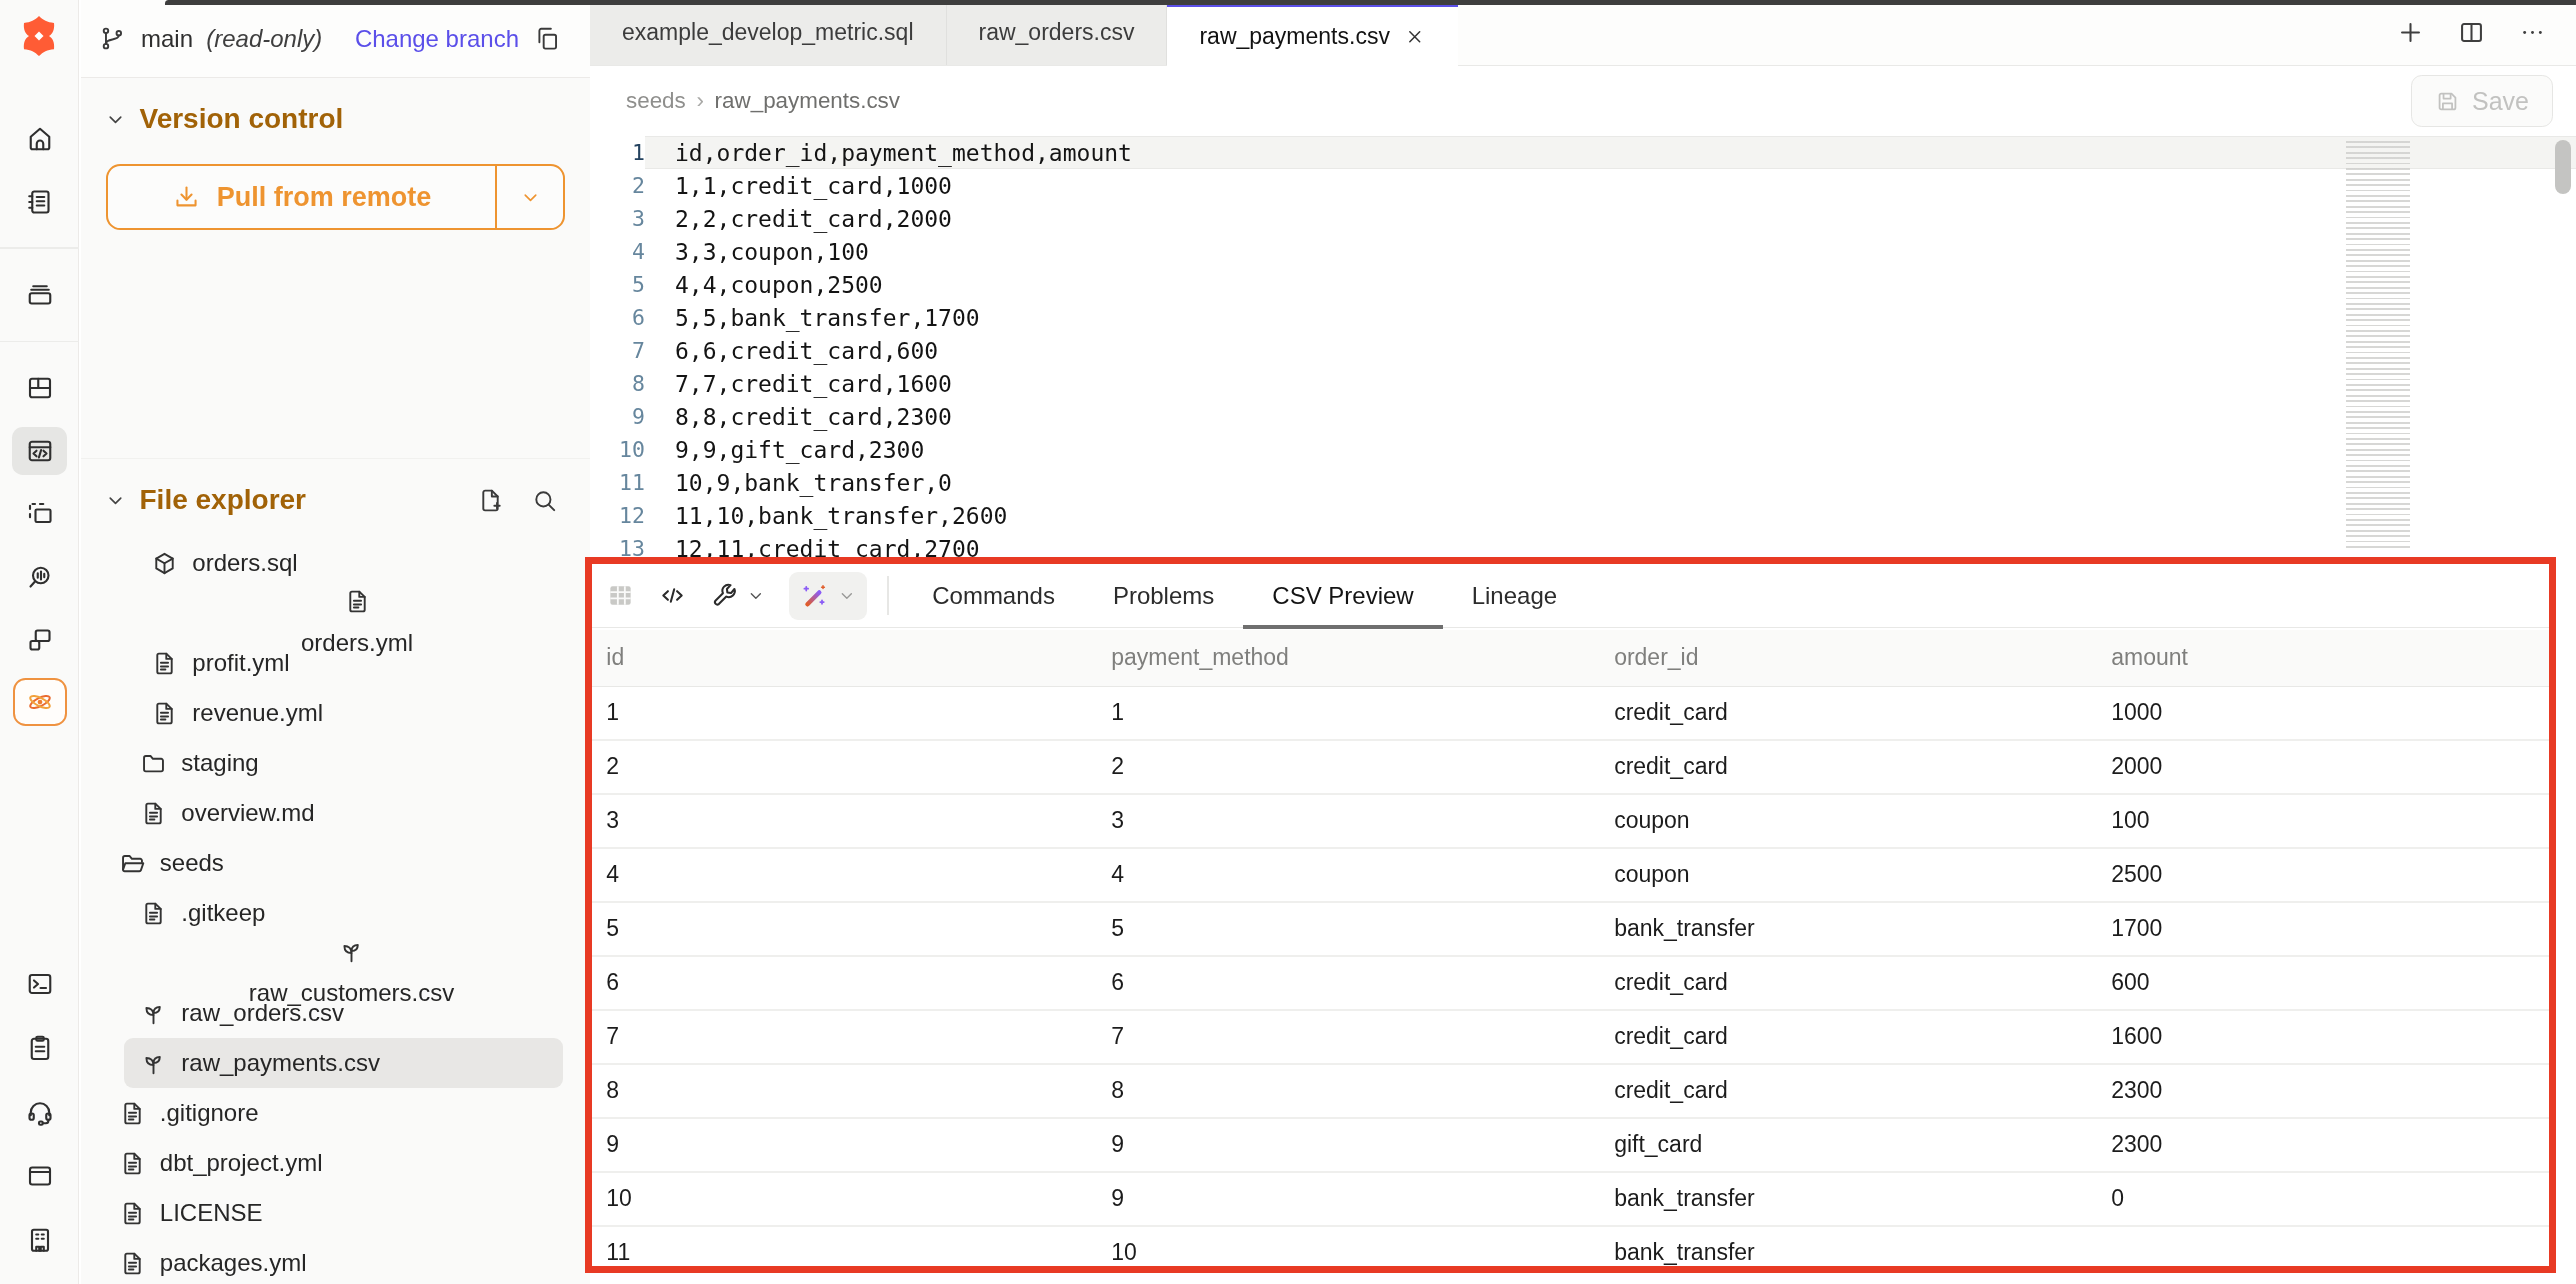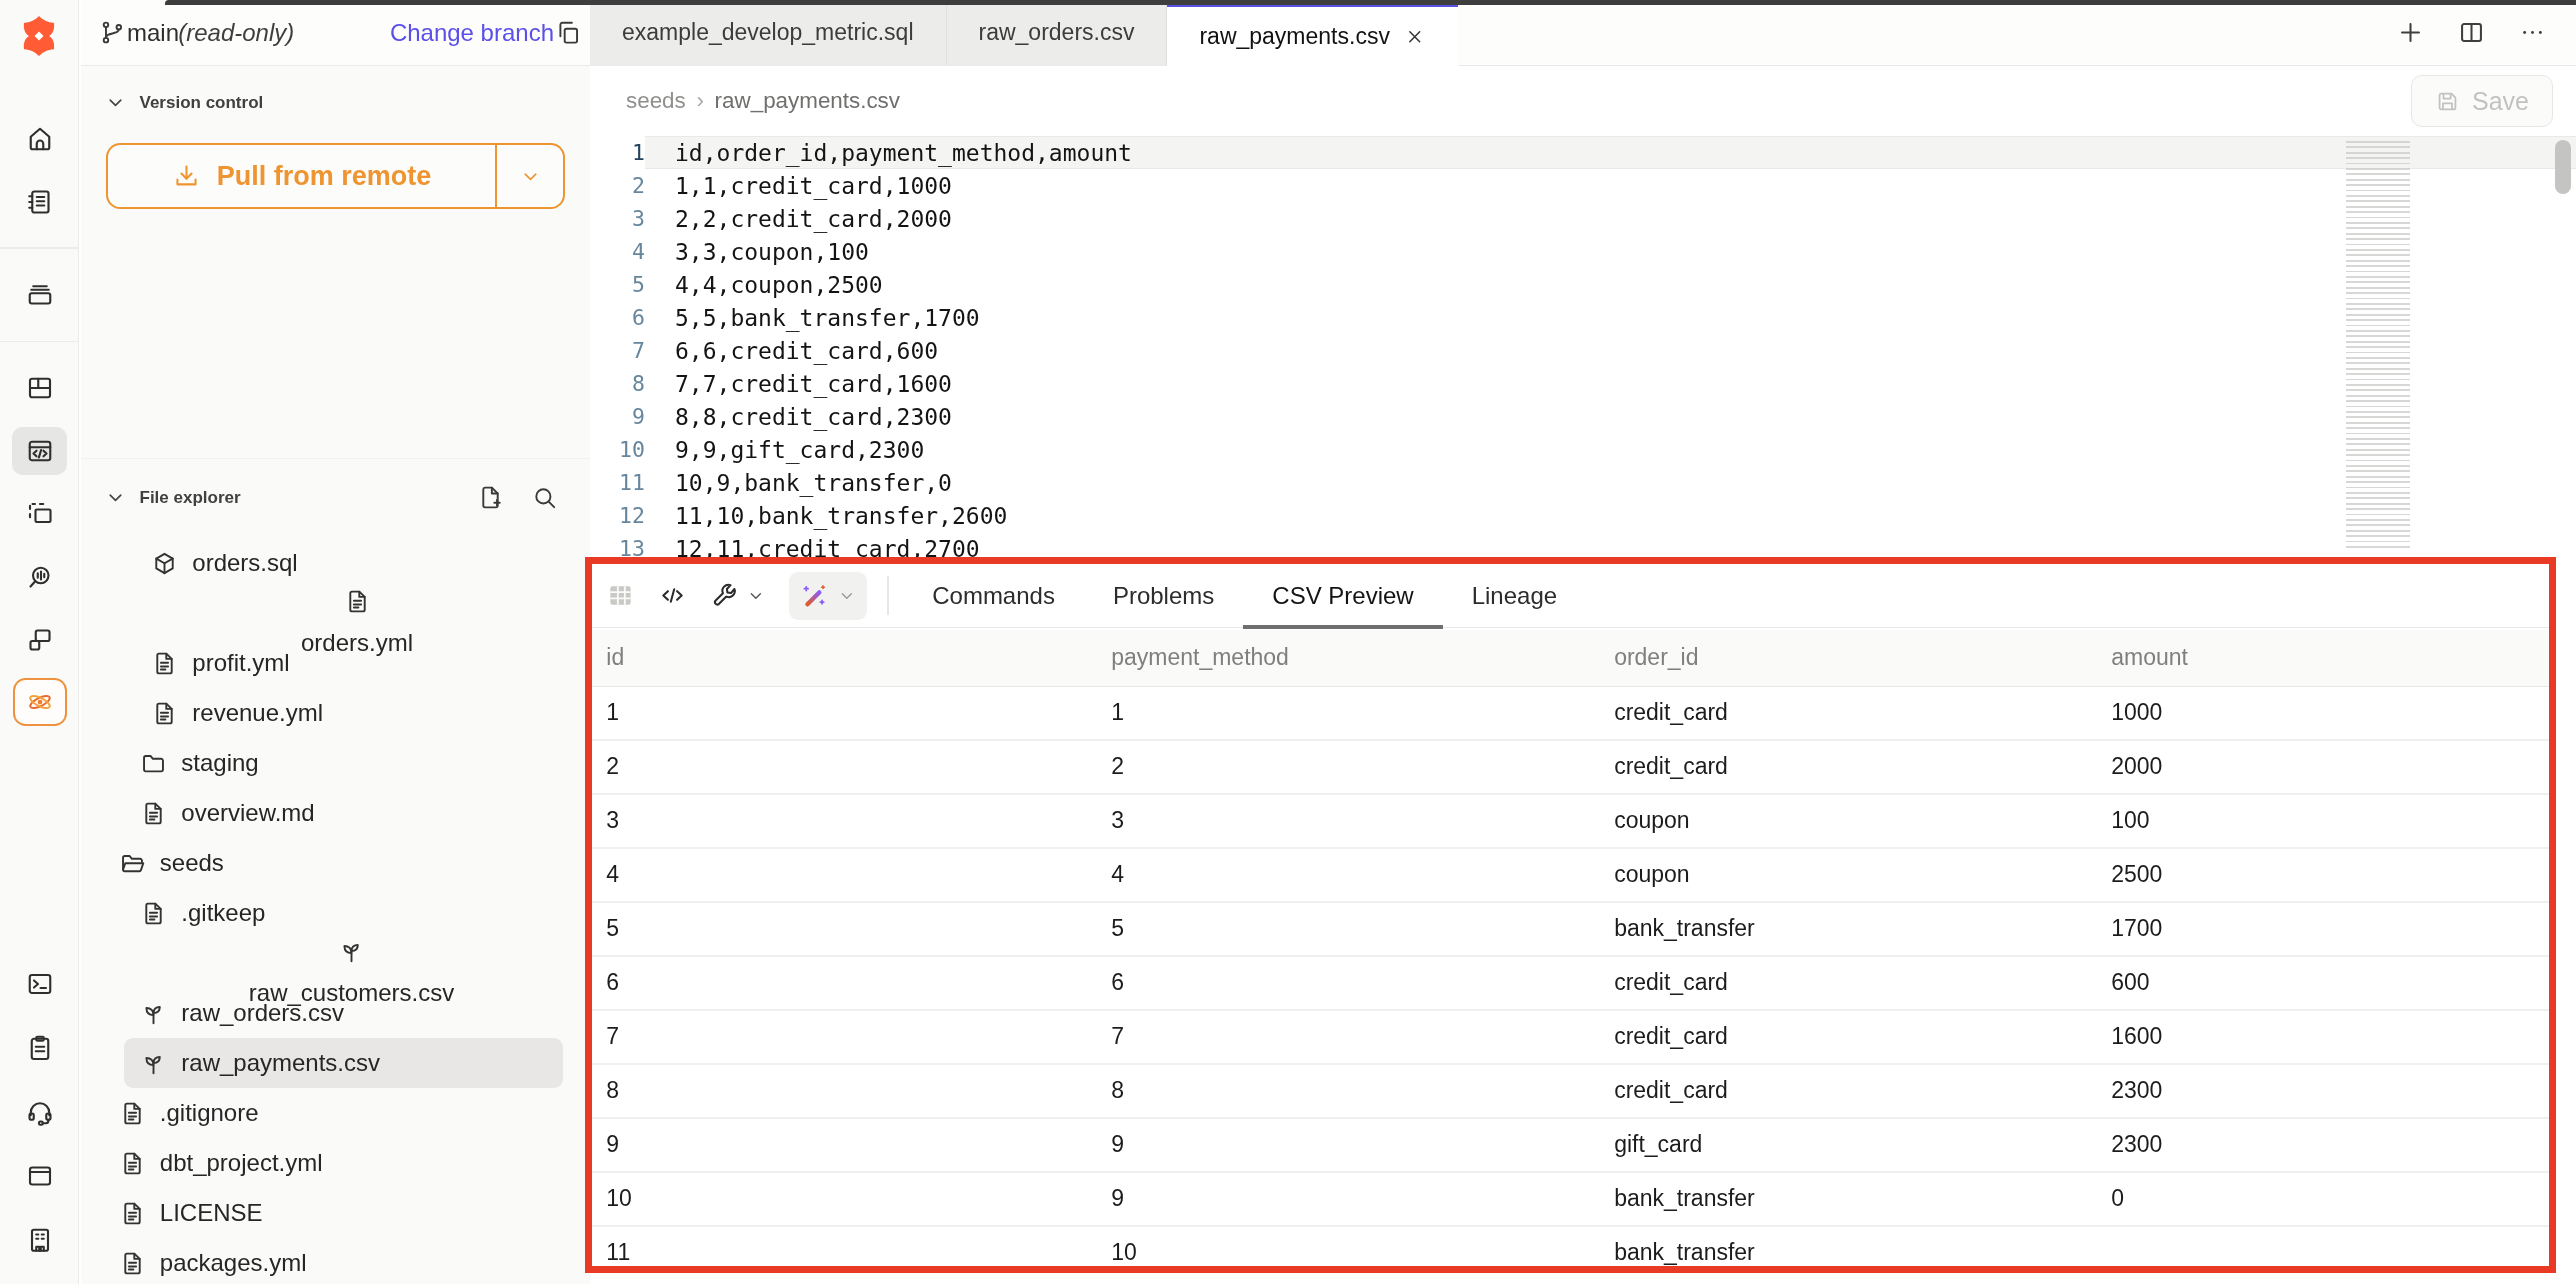--- a/index.html
+++ b/index.html
@@ -21,31 +21,31 @@
   .rail-item{width:79px;height:63px;display:flex;align-items:center;justify-content:center;color:#2f2f2f;}
   .rail-col.bottom .rail-item{height:64px;}
   .rail-item svg{width:30px;height:30px;}
   .rail-item.active{background:#e6e6e4;border-radius:10.7px;width:55px;height:48px;margin:7.2px 0;}
   .rail-item.accent{border:2.7px solid #ef9240;border-radius:12.5px;width:54px;height:48px;margin:7.2px 0;background:#fffdfb;}
   .rail-div{width:79px;height:1.8px;background:#ececea;margin:14.3px 0;}
 
   
   .sidebar{position:absolute;left:81px;top:0;width:510px;height:100%;background:#fafaf9;
            border-right:1.8px solid #eceae8;}
-  .branch-bar{height:66px;border-bottom:1.8px solid #eceae8;background:#fdfdfc;display:flex;
-              align-items:center;padding:0 8px 0 18px;gap:1px;}
+  .branch-bar{height:78px;border-bottom:1.8px solid #eceae8;background:#fdfdfc;display:flex;
+              align-items:center;padding:0 29px 0 18px;gap:15px;}
   .branch-bar svg{width:27px;height:27px;color:#3a3a3a;flex:none;}
   .branch-name{font-size:24px;color:#2f2f2f;}
   .branch-mode{font-size:24px;font-style:italic;color:#3f3f3f;margin-left:-1.8px;}
   .spacer{flex:1;}
   .change-branch{color:#5b4fe9;font-size:24px;font-weight:500;cursor:pointer;}
 
   .vc-head,.fe-head{display:flex;align-items:center;gap:12.5px;padding:25px 32px 0 23px;}
   .sec-chevron svg{width:23px;height:23px;color:#444;display:block;}
-  .sec-title{font-size:17px;font-weight:700;color:#404040;flex:1;}
+  .sec-title{font-size:28px;font-weight:700;color:#a16207;flex:1;}
   .fe-actions{display:flex;gap:27px;}
   .fe-actions svg{width:27px;height:27px;color:#3a3a3a;}
 
   .pull-btn{margin:29px 25px 0 25px;height:66px;border:2.7px solid #ee9430;border-radius:14.3px;
             display:flex;align-items:stretch;color:#ee9430;background:#fcfcfb;cursor:pointer;}
   .pull-main{flex:1;display:flex;align-items:center;justify-content:center;gap:16px;
              font-size:27px;font-weight:600;}
   .pull-main svg{width:29px;height:29px;}
   .pull-caret{width:68px;border-left:2.7px solid #ee9430;display:flex;align-items:center;justify-content:center;}
   .pull-caret svg{width:23px;height:23px;}

